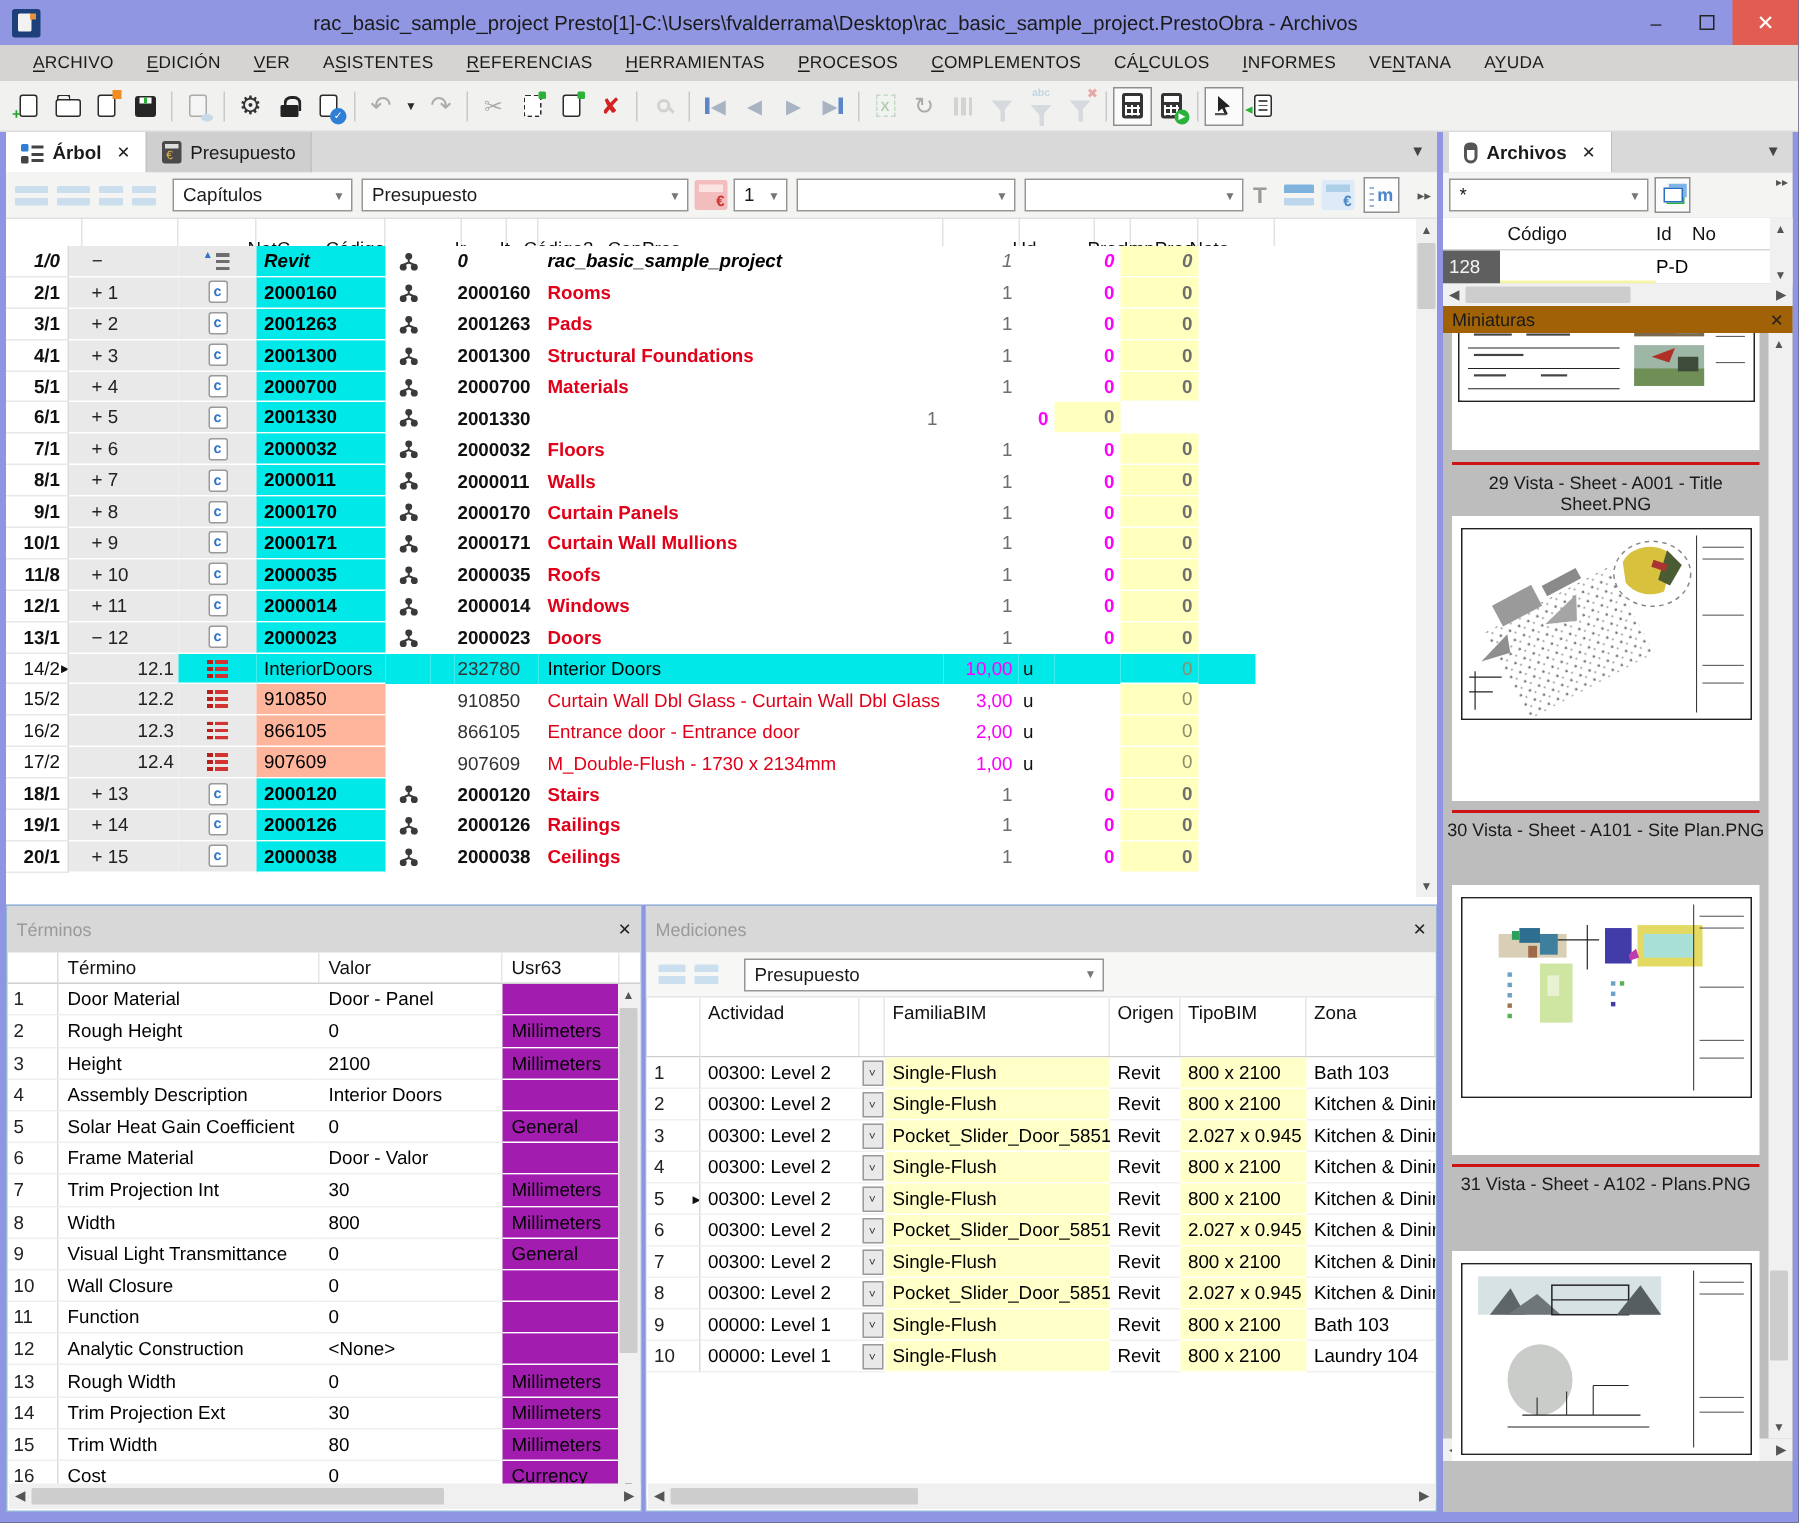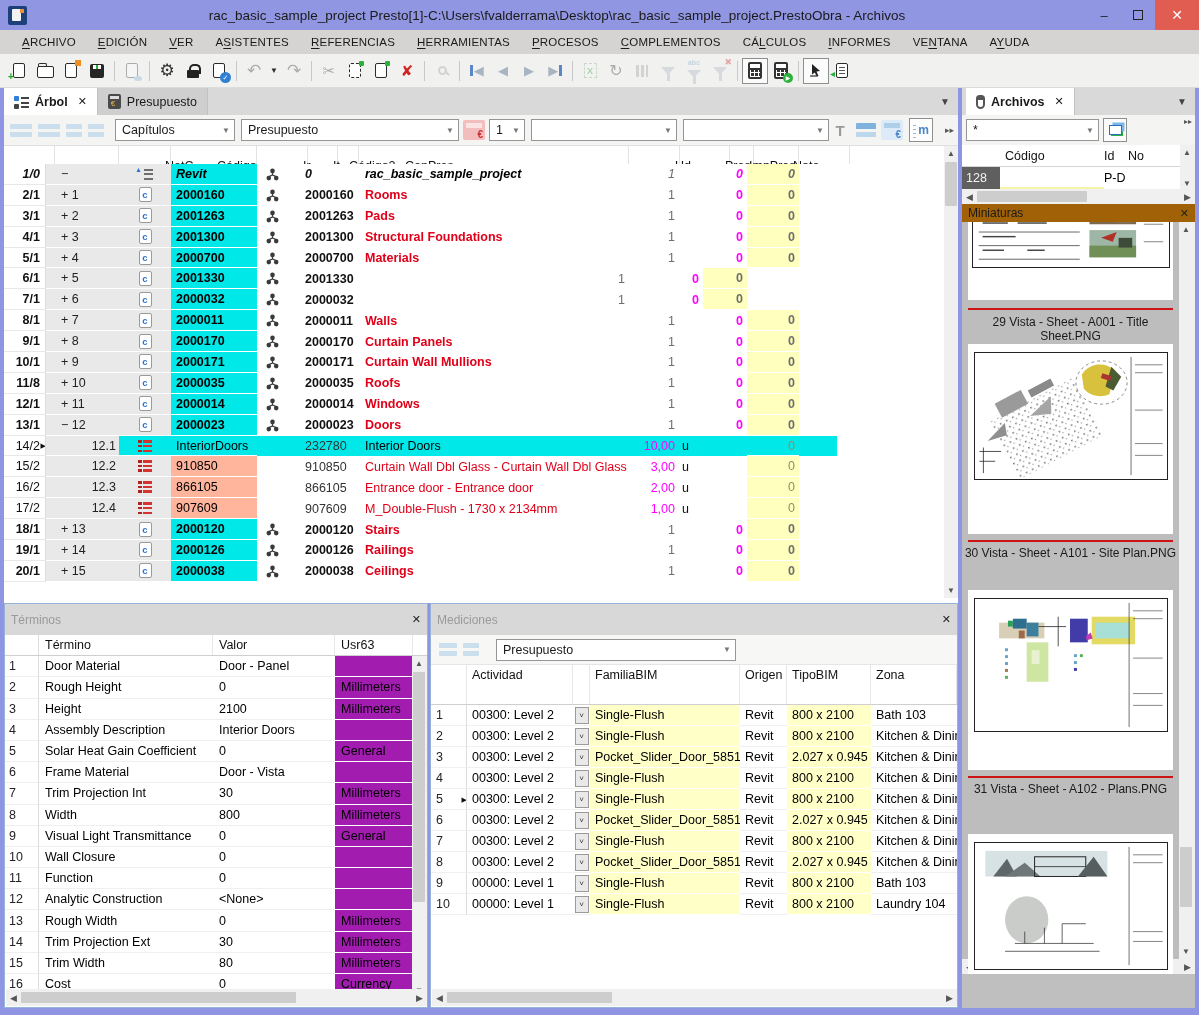--- a/index.html
+++ b/index.html
@@ -535,20 +535,21 @@
           <div class="c-ir">
             <svg width="13" height="13" viewBox="0 0 13 13">
               <path d="M6.5 4.5 L6.5 7 M6.5 7 L2.8 8.6 M6.5 7 L10.2 8.6" stroke="#3a3a3a" stroke-width="1.3" fill="none"></path>
               <circle cx="6.5" cy="2.9" r="2.3" fill="#3a3a3a"></circle>
               <circle cx="2.8" cy="10.1" r="2.3" fill="#3a3a3a"></circle>
               <circle cx="10.2" cy="10.1" r="2.3" fill="#3a3a3a"></circle>
             </svg>
           </div>
           <div class="c-it"></div>
           <div class="c-code2">2000032</div>
+          <div class="c-res red">Floors</div>
           <div class="c-can">1</div>
           <div class="c-ud"></div>
           <div class="c-pres">0</div>
           <div class="c-imp">0</div>
           <div class="c-nota"></div>
           <div></div>
         </div>
         <div class="grow">
           <div class="c-num">8/1</div>
           <div class="c-tree">+ 7</div>
@@ -898,21 +899,21 @@
         </div>
         <div class="trow" style="width: 408px;">
           <div class="tn">5</div>
           <div>Solar Heat Gain Coefficient</div>
           <div>0</div>
           <div class="tu">General</div>
         </div>
         <div class="trow" style="width: 408px;">
           <div class="tn">6</div>
           <div>Frame Material</div>
-          <div>Door - Vista</div>
+          <div>Door - Valor</div>
           <div class="tu"></div>
         </div>
         <div class="trow" style="width: 408px;">
           <div class="tn">7</div>
           <div>Trim Projection Int</div>
           <div>30</div>
           <div class="tu">Millimeters</div>
         </div>
         <div class="trow" style="width: 408px;">
           <div class="tn">8</div>

